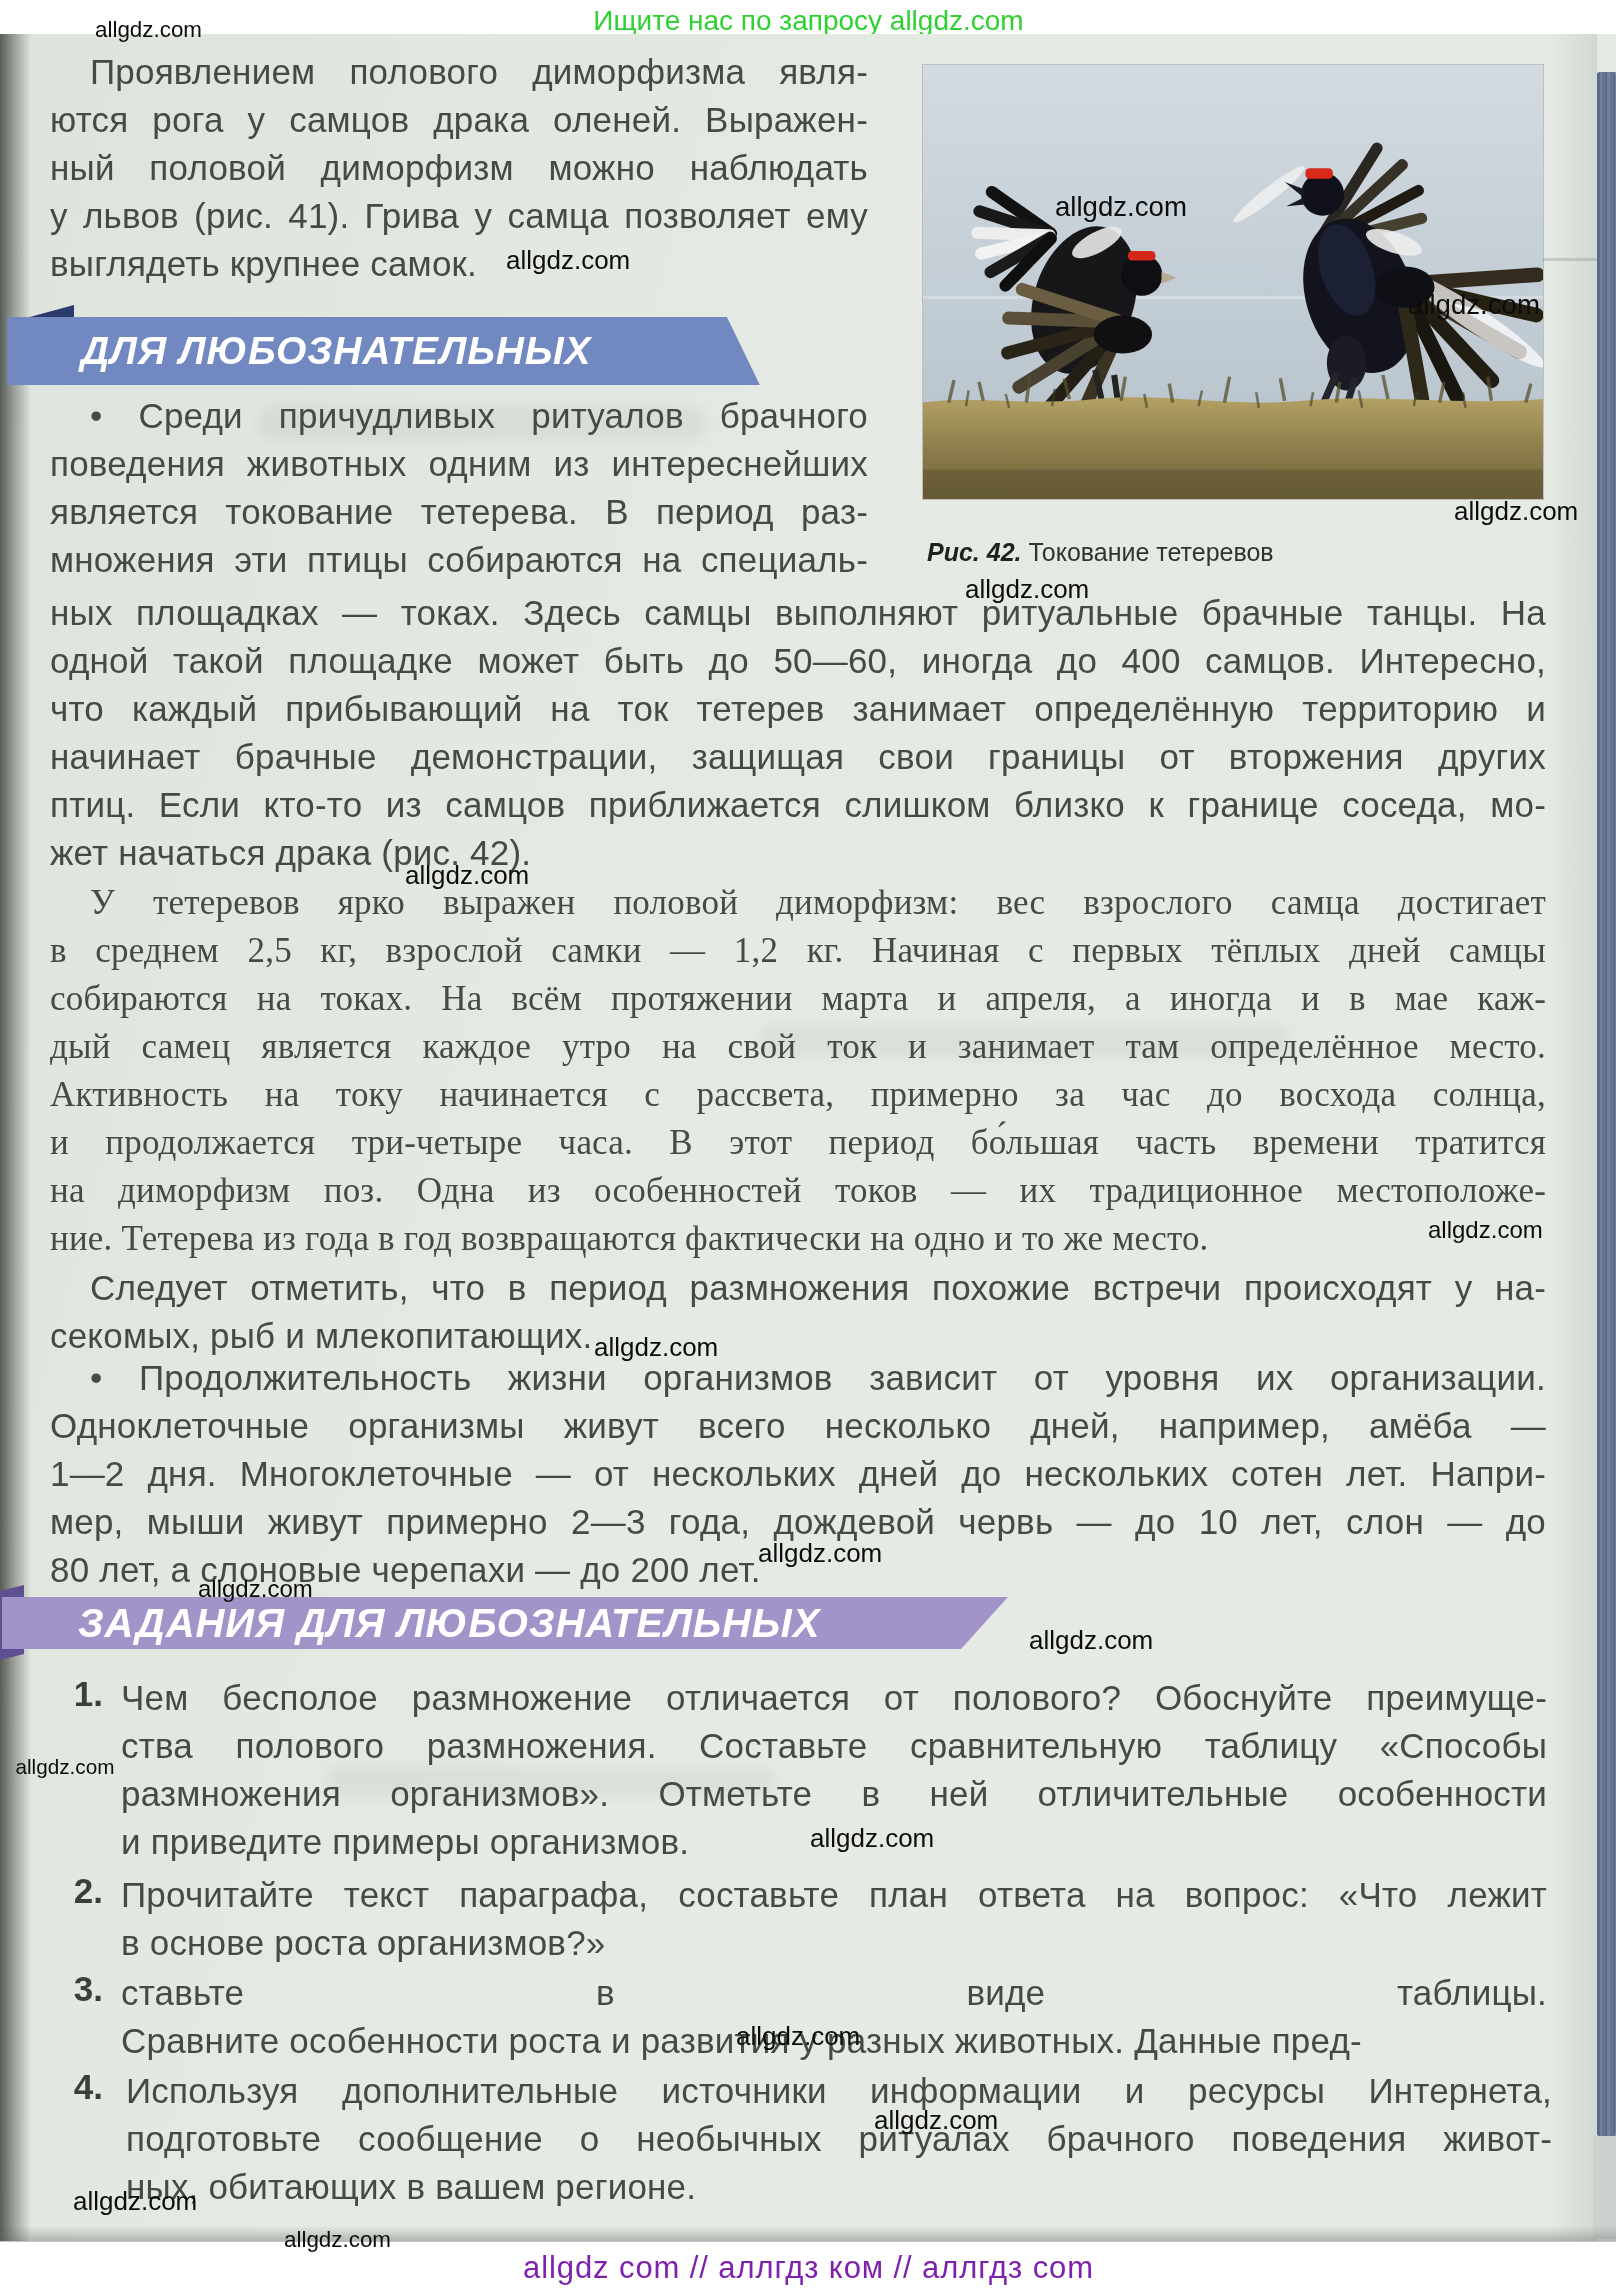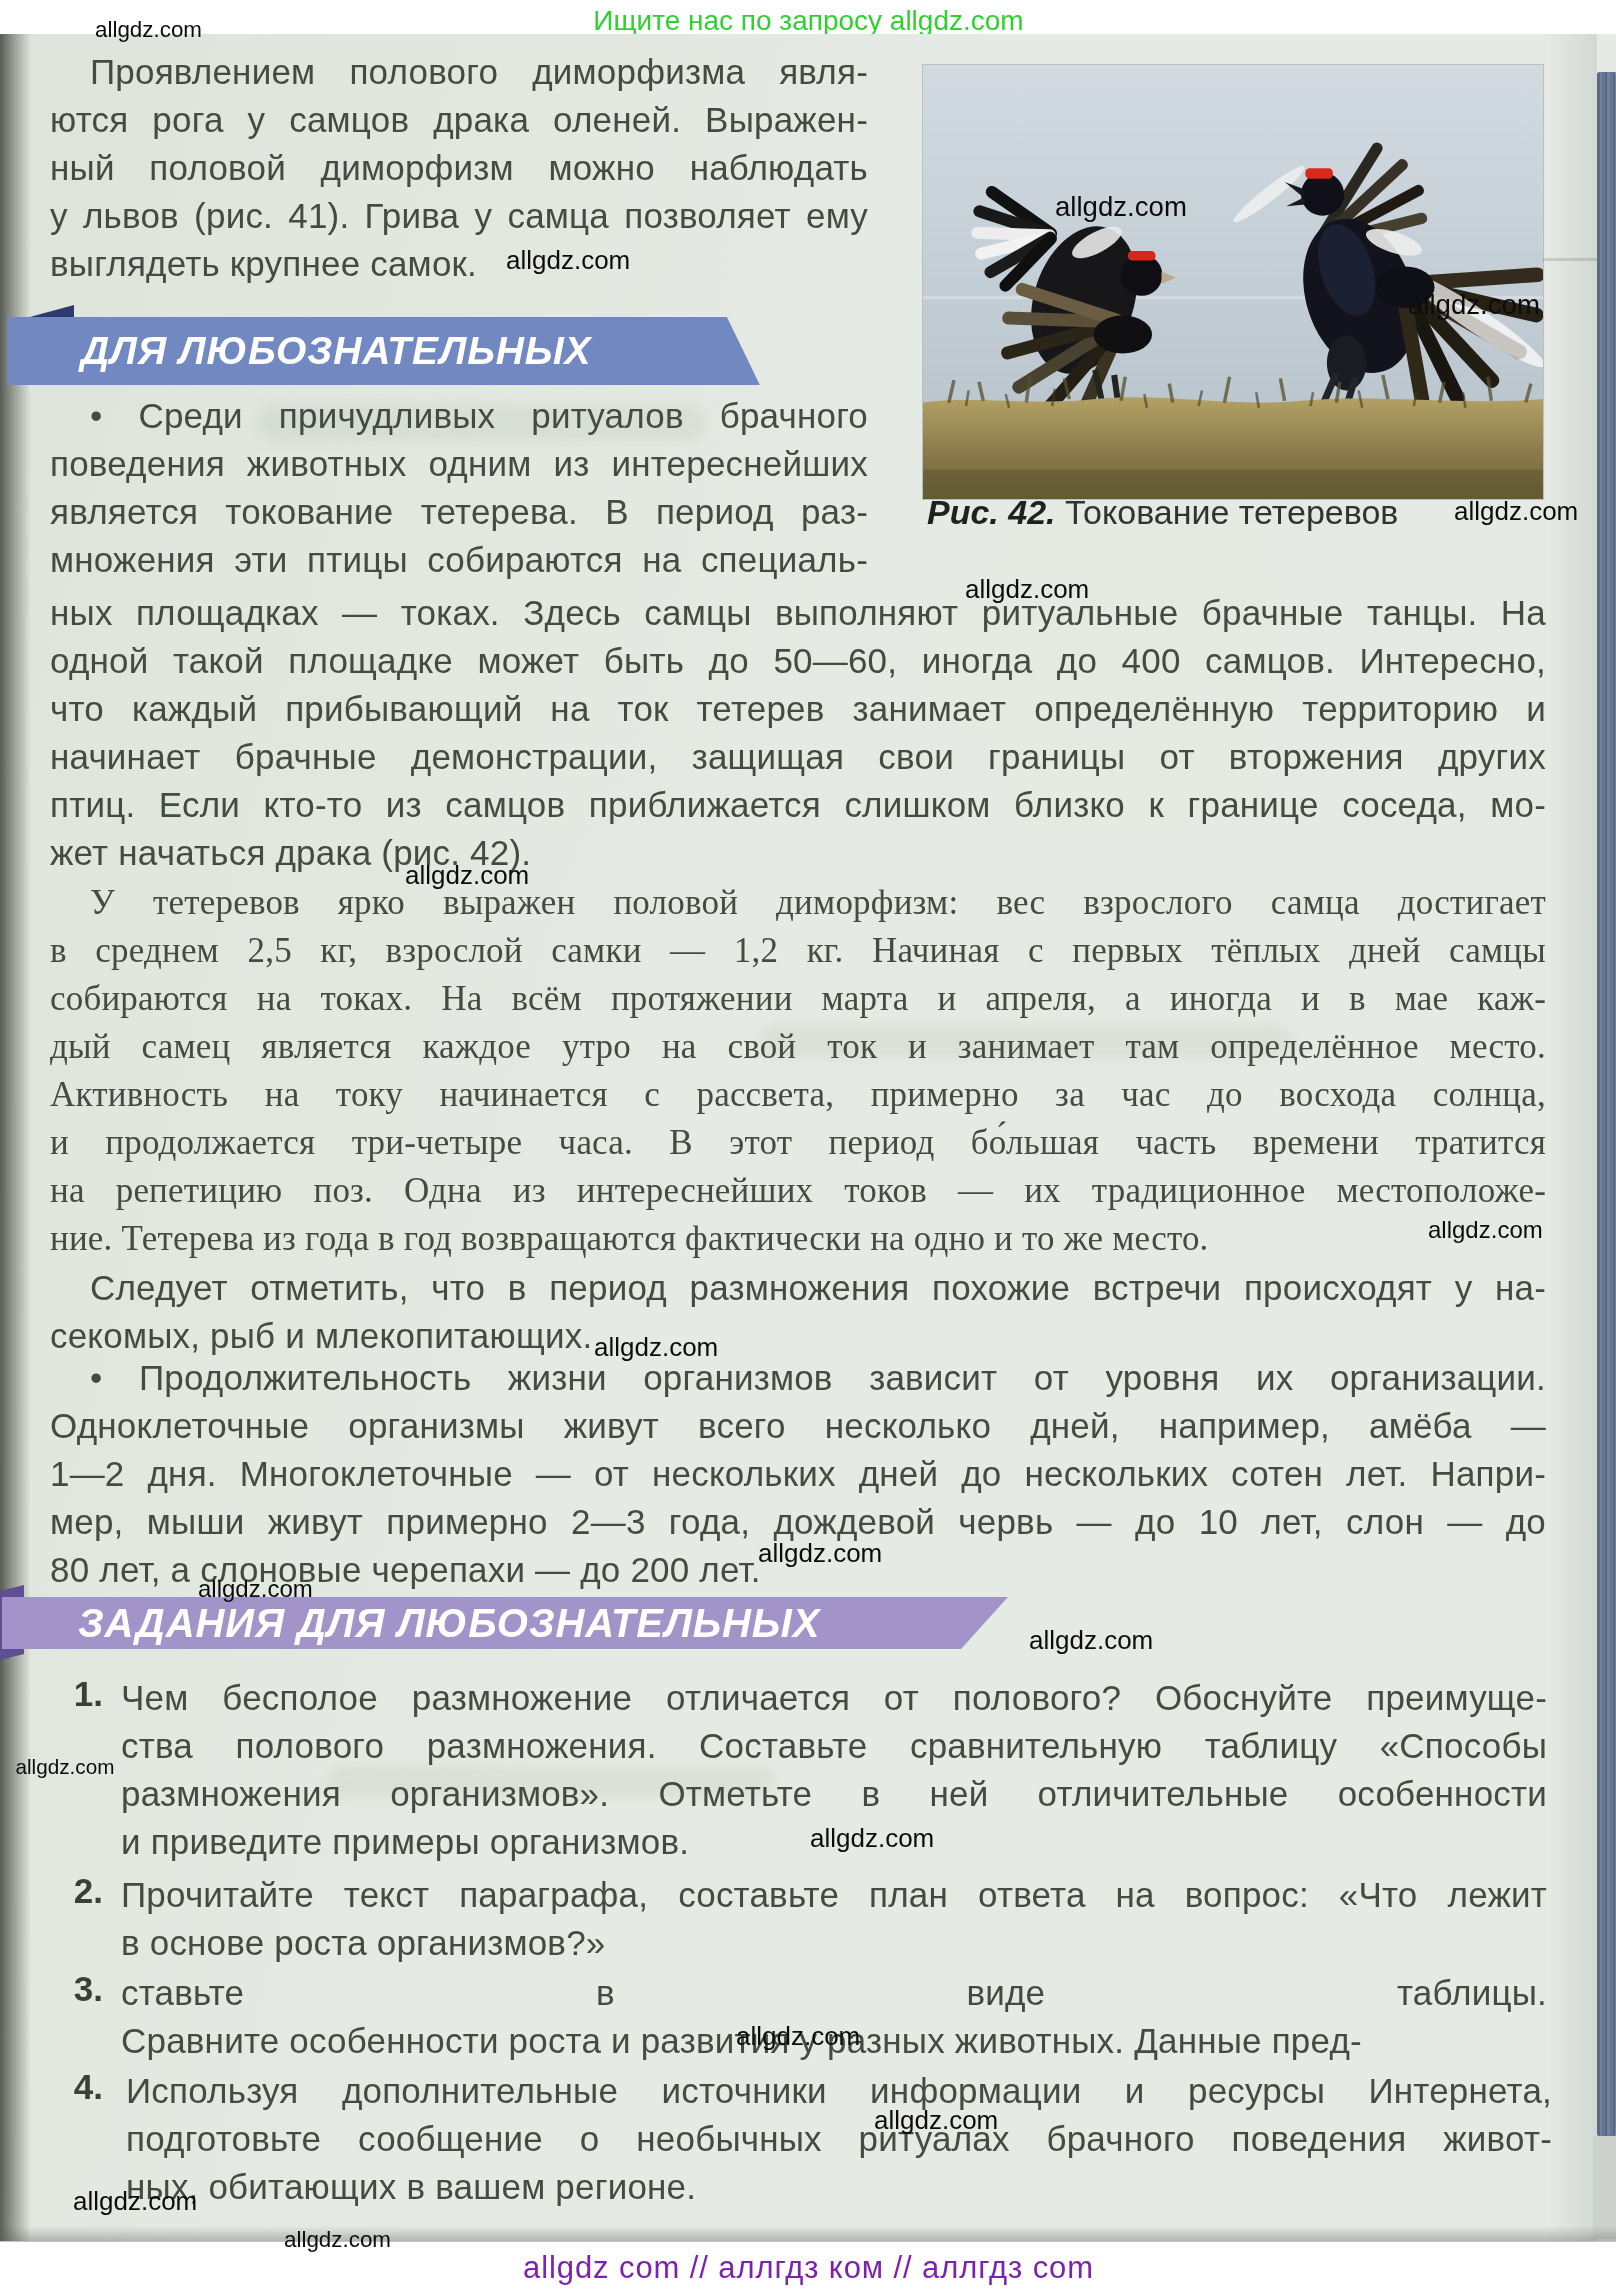--- a/index.html
+++ b/index.html
@@ -39,21 +39,21 @@
   #banner2{left:2px;top:1597px;width:1006px;height:52px;font-size:40px;
            clip-path:polygon(0 0, 100% 0, calc(100% - 47px) 100%, 0 100%);}
   #banner2 span{padding-left:76px;letter-spacing:0.9px;}
   #banner2-fold{position:absolute;left:0;top:1588px;width:24px;height:69px;
                 transform:skewY(-14deg);}
 
   .wm{position:absolute;color:#0c0c0c;font-size:26px;white-space:nowrap;}
 
   .photo{position:absolute;left:922px;top:64px;width:622px;height:436px;
          border:0.9px solid rgba(60,65,70,.25);box-sizing:border-box;}
-  .caption{position:absolute;left:927px;top:493px;font-size:34px;color:#30342e;white-space:nowrap;}
+  .caption{position:absolute;left:927px;top:538px;font-size:25px;color:#30342e;white-space:nowrap;}
   .caption .cap-label{font-weight:bold;font-style:italic;color:#1e211c;}
 
   .task-num{position:absolute;width:53px;text-align:right;font-size:35px;font-weight:bold;color:#3a4038;}
   .footer{position:absolute;top:2250px;left:0;width:100%;text-align:center;
           font-size:31px;letter-spacing:0.9px;font-weight:500;}
 </style>
 </head>
 <body>
 
 <div id="page">
@@ -231,21 +231,21 @@
       <div class="ln">птиц. Если кто-то из самцов приближается слишком близко к границе соседа, мо-</div>
       <div class="ln">жет начаться драка (рис. 42).</div>
     </div>
   <div class="txt para ind" style="left:50px;top:879px;width:1496px;font-family:Liberation Serif, serif;">
       <div class="ln">У тетеревов ярко выражен половой диморфизм: вес взрослого самца достигает</div>
       <div class="ln">в среднем 2,5 кг, взрослой самки — 1,2 кг. Начиная с первых тёплых дней самцы</div>
       <div class="ln">собираются на токах. На всём протяжении марта и апреля, а иногда и в мае каж-</div>
       <div class="ln">дый самец является каждое утро на свой ток и занимает там определённое место.</div>
       <div class="ln">Активность на току начинается с рассвета, примерно за час до восхода солнца,</div>
       <div class="ln">и продолжается три-четыре часа. В этот период бо́льшая часть времени тратится</div>
-      <div class="ln">на репетицию поз. Одна из интереснейших токов — их традиционное местоположе-</div>
+      <div class="ln">на диморфизм поз. Одна из особенностей токов — их традиционное местоположе-</div>
       <div class="ln">ние. Тетерева из года в год возвращаются фактически на одно и то же место.</div>
     </div>
   <div class="txt para ind" style="left:50px;top:1264px;width:1496px;">
       <div class="ln">Следует отметить, что в период размножения похожие встречи происходят у на-</div>
       <div class="ln">секомых, рыб и млекопитающих.</div>
     </div>
   <div class="txt para ind" style="left:50px;top:1354px;width:1496px;">
       <div class="ln">•  Продолжительность жизни организмов зависит от уровня их организации.</div>
       <div class="ln">Одноклеточные организмы живут всего несколько дней, например, амёба —</div>
       <div class="ln">1—2 дня. Многоклеточные — от нескольких дней до нескольких сотен лет. Напри-</div>

